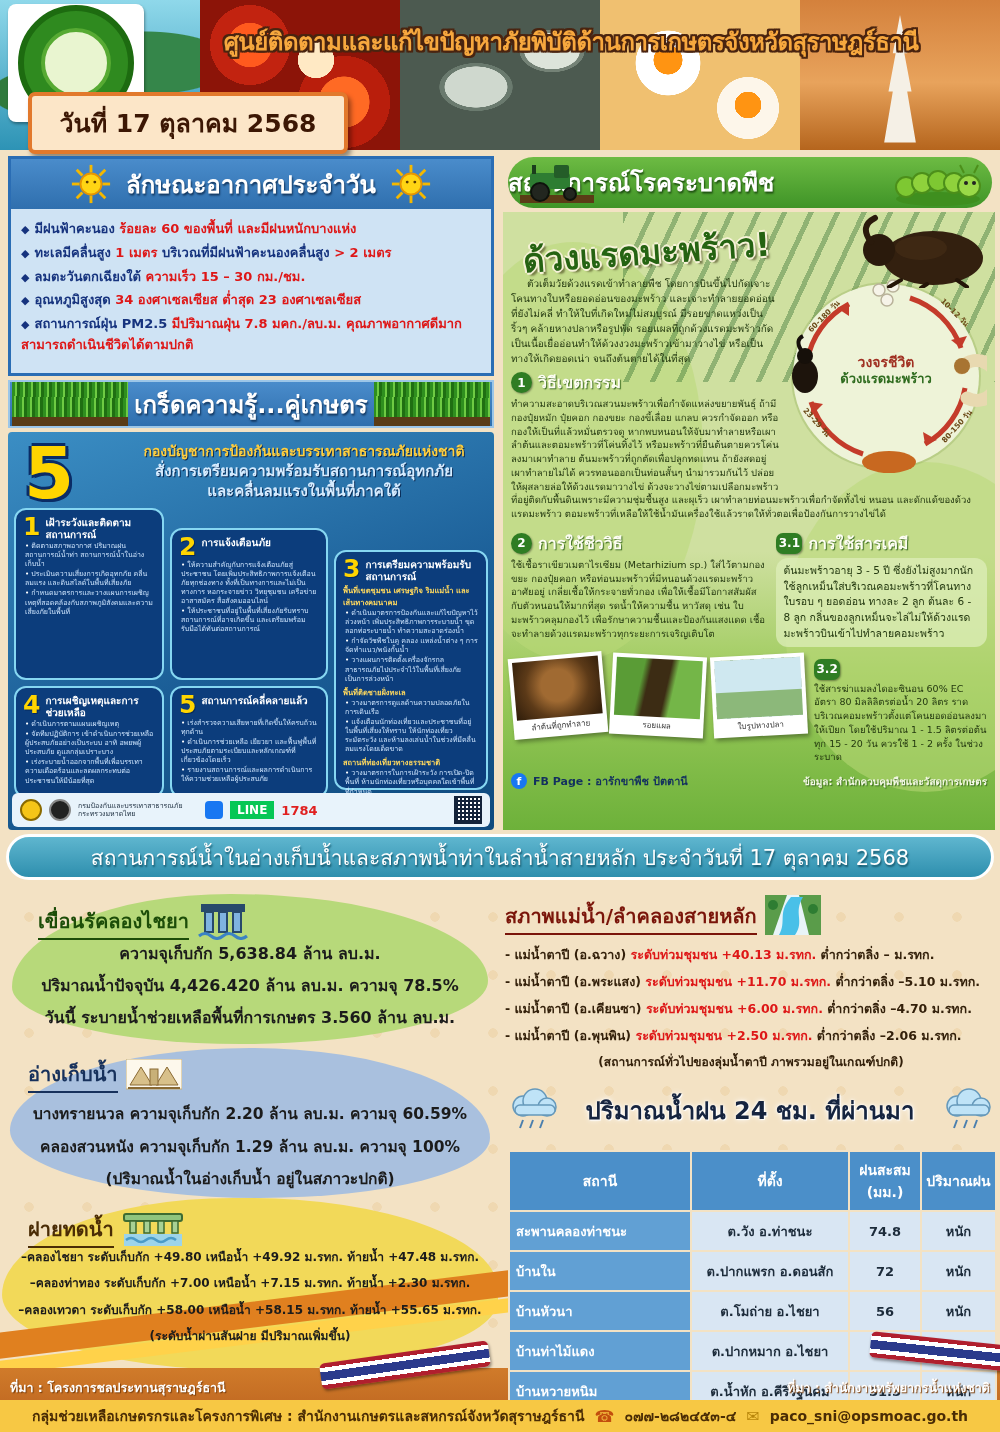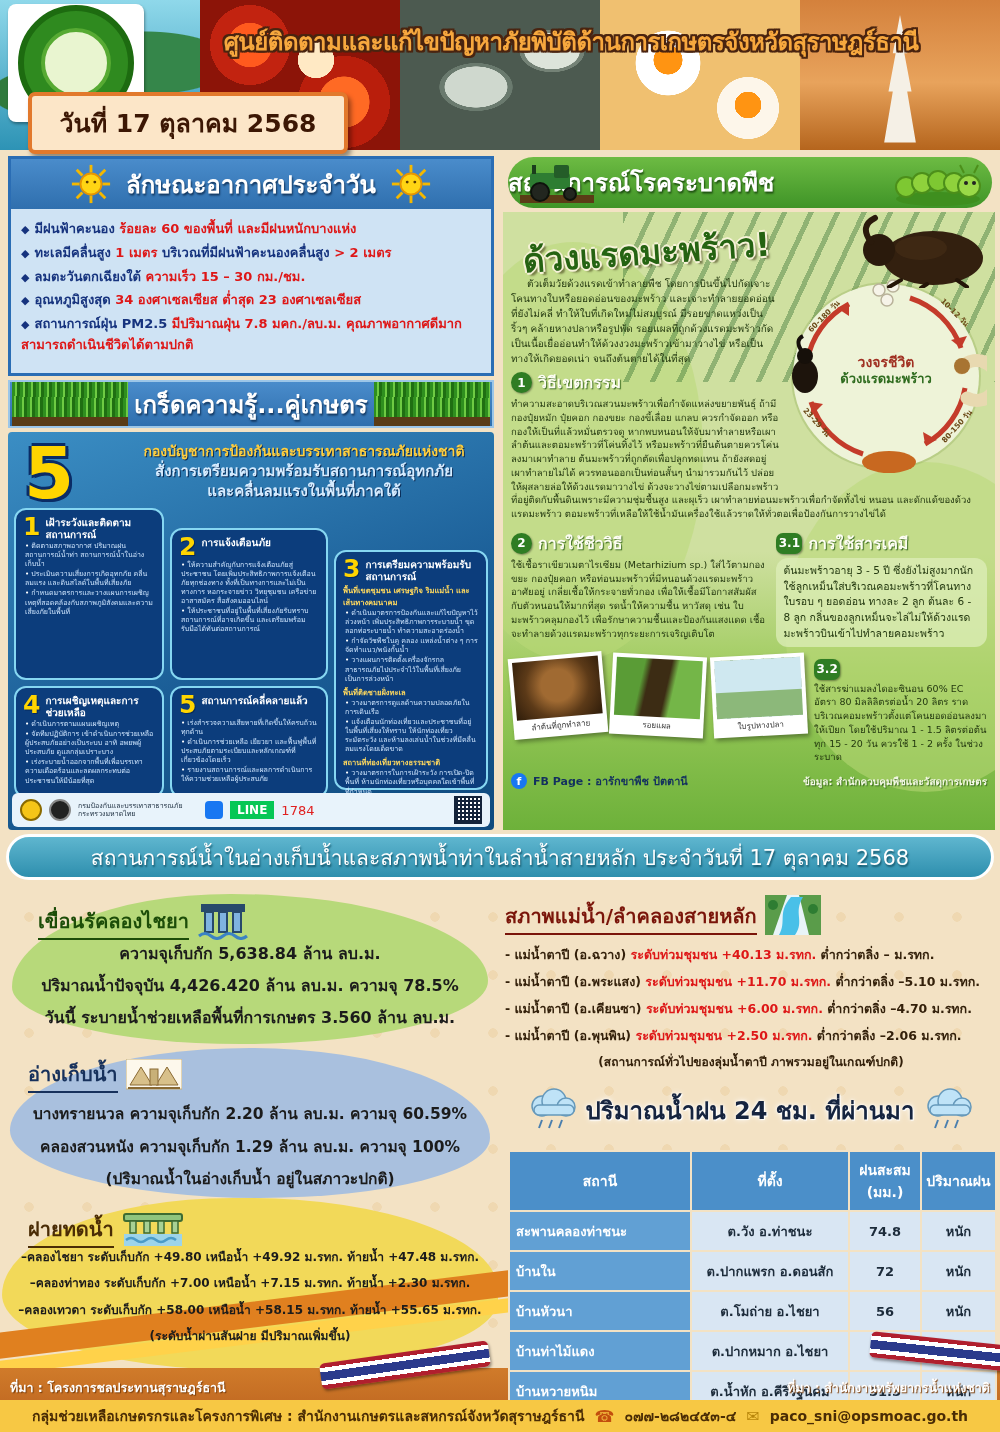--- a/index.html
+++ b/index.html
@@ -79,21 +79,21 @@
   .gp4{left:6px;top:254px;width:150px;height:112px;}
   .gp5{left:162px;top:254px;width:158px;height:112px;}
   .g-foot{position:absolute;left:4px;bottom:3px;right:4px;height:34px;background:#e8f3fb;border-radius:6px;
         display:flex;align-items:center;gap:7px;padding:0 8px;}
   .g-logo{width:18px;height:18px;border-radius:50%;}
   .g-logo.y{background:#f5c518;border:2px solid #8a6a00;}
   .g-logo.d{background:#222;border:2px solid #888;}
   .g-logo.b{background:#1877f2;border-radius:4px;}
   .g-dept{font-size:7px;color:#234;line-height:1.2;width:120px;}
   .line-pill{background:#06c755;color:#fff;font-size:12px;font-weight:bold;border-radius:0;padding:2px 7px;}
-  .hotline{color:#e02020;font-size:13px;font-weight:normal;}
+  .hotline{color:#e02020;font-size:13px;font-weight:bold;}
   .qr{width:24px;height:24px;background:
         repeating-linear-gradient(0deg,#14233a 0 2px,transparent 2px 4px),
         repeating-linear-gradient(90deg,#14233a 0 2px,#fff 2px 4px);border:2px solid #14233a;margin-left:auto;}
   
   .dis-banner{position:absolute;left:508px;top:157px;width:484px;height:51px;border-radius:26px;
         background:linear-gradient(#6dbb43,#3f9427);display:flex;align-items:center;
         color:#fff;font-size:24px;font-weight:bold;text-shadow:1px 2px 2px #1d4d10;}
   .dis-banner svg{position:absolute;}
   .dis-body{position:absolute;left:503px;top:212px;width:492px;height:618px;overflow:hidden;
         background:linear-gradient(#cfe0a0 0 55%,#9ecb5d 75%,#6db13a);}
@@ -163,21 +163,21 @@
   .dam-lines{position:absolute;left:24px;top:938px;width:452px;text-align:center;z-index:2;}
   .dam-lines div{font-size:16px;font-weight:bold;color:#1b1b1b;line-height:2.0;}
   .res-lines{position:absolute;left:20px;top:1098px;width:460px;text-align:center;z-index:2;}
   .res-lines div{font-size:15.5px;font-weight:bold;color:#1b1b1b;line-height:2.1;}
   .weir-lines{position:absolute;left:8px;top:1244px;width:484px;text-align:center;z-index:2;}
   .weir-lines div{font-size:12px;font-weight:bold;color:#1b1b1b;line-height:2.2;}
   .river-lines{position:absolute;left:505px;top:942px;width:492px;z-index:2;}
   .river-lines .rl{font-size:12.5px;font-weight:bold;line-height:2.15;}
   .river-note{font-size:12px;font-weight:bold;color:#33200a;text-align:center;margin-top:2px;}
   .rain-head{position:absolute;left:505px;top:1088px;width:490px;display:flex;align-items:center;
-        justify-content:center;gap:6px;z-index:2;}
+        justify-content:space-between;gap:6px;z-index:2;}
   .rain-title{font-size:24px;font-weight:bold;color:#16243f;
         text-shadow:0 0 3px #fff,0 0 6px #fff,1px 1px 0 #fff;}
   table.rain{position:absolute;left:508px;top:1150px;width:487px;border-collapse:collapse;table-layout:fixed;z-index:2;}
   table.rain th{background:#4b8fc9;color:#fff;font-size:14px;font-weight:bold;height:54px;
         border:2px solid #f3e2c4;padding:2px;}
   table.rain td{height:34px;border:2px solid #f3e2c4;font-size:13px;font-weight:bold;padding:2px 6px;}
   td.stn{background:#61a0d4;color:#fff;text-align:left;}
   td.val{background:#d9e6f3;color:#1c2b3a;text-align:center;}
   
   .rib{position:absolute;border-radius:20px;}

